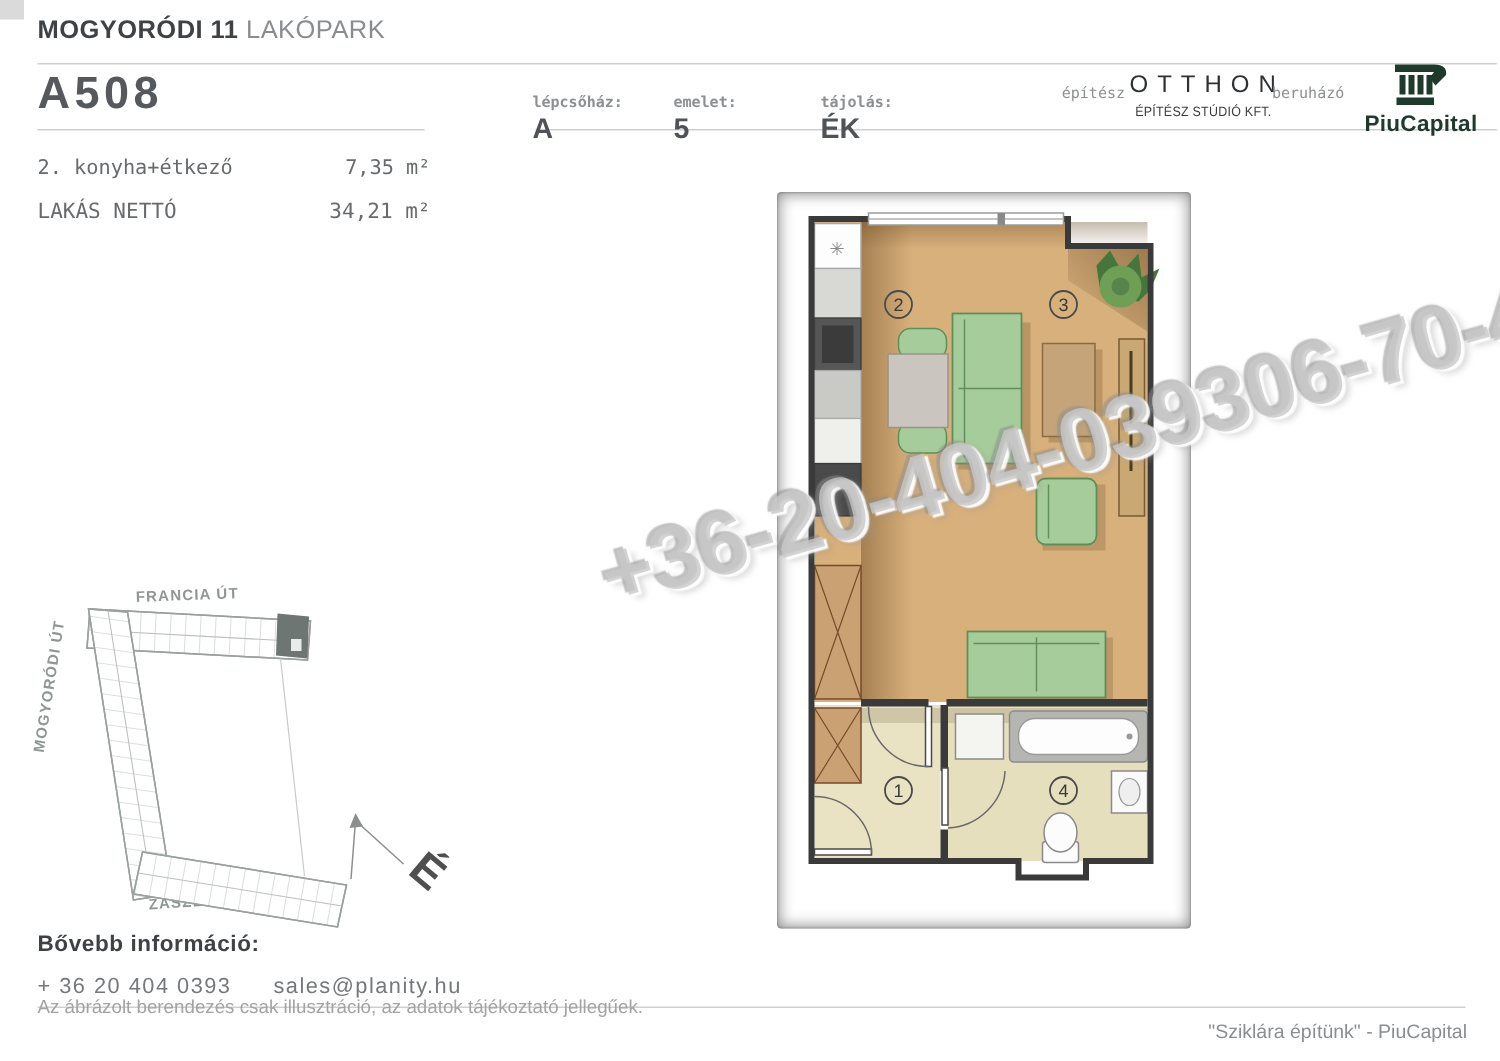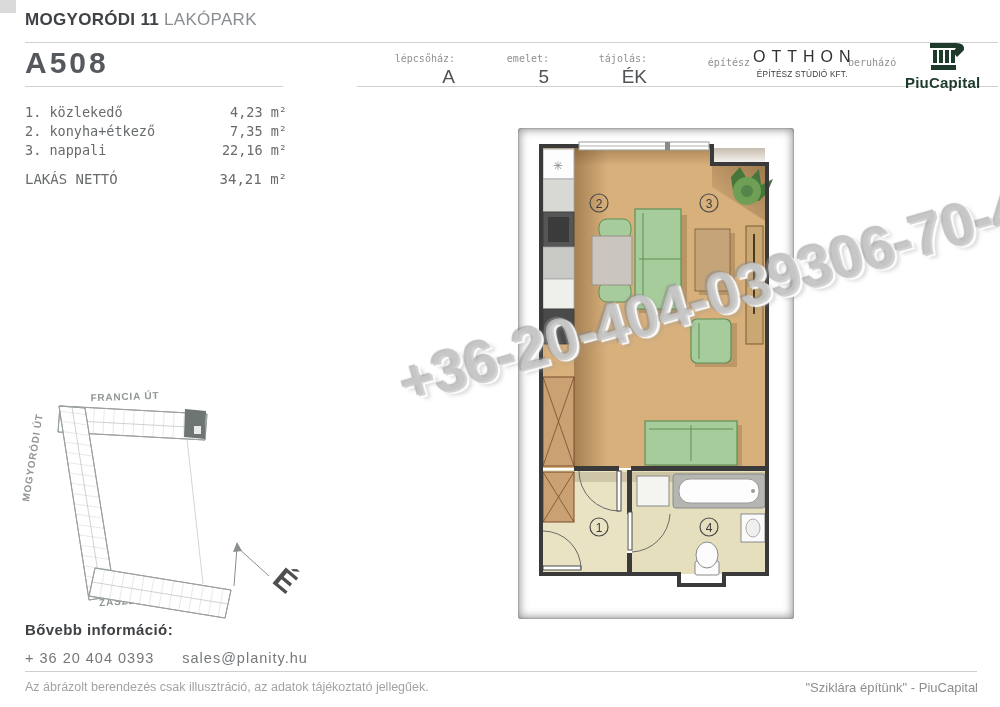--- a/index.html
+++ b/index.html
@@ -11,28 +11,28 @@
   .rule{position:absolute;height:1px;background:#cfcfcf;}
 
   
   .corner-artifact{left:0;top:0;width:16px;height:13px;background:#dadada;}
 
   
   .title{left:25px;top:10px;font-size:17px;letter-spacing:.3px;white-space:nowrap;}
   .title .b{font-weight:bold;color:#3f4245;margin-top:17px;}
   .title .l{color:#8a8d90;}
   .unit-code{left:25px;top:46px;font-size:30px;font-weight:bold;color:#55585c;letter-spacing:3px;}
-  .hcell{top:50px;height:44px;text-align:right;}
+  .hcell{top:60px;height:44px;text-align:left;font-weight:bold;}
   .hcell .lab{font-family:"DejaVu Sans Mono",monospace;font-size:10px;color:#8d9092;margin-top:3px;}
   .hcell .val{font-size:19px;color:#4f5357;margin-top:2px;}
   .side-lab{font-family:"DejaVu Sans Mono",monospace;font-size:10px;color:#8d9092;top:46px;margin-top:11px;}
   .otthon{left:753px;top:48px;width:94px;text-align:center;}
   .otthon .nm{font-size:16px;letter-spacing:6px;color:#2e3133;font-weight:500;white-space:nowrap;}
   .otthon .sub{font-size:9px;letter-spacing:.2px;color:#3a3d3f;margin-top:3px;transform:scaleX(.92);transform-origin:center;white-space:nowrap;}
-  .piu{left:905px;top:40px;width:80px;text-align:left;}
+  .piu{left:905px;top:40px;width:80px;text-align:right;}
   .piu .nm{font-size:15px;font-weight:bold;color:#1e3a2b;margin-top:1px;letter-spacing:.2px;}
 
   
   .rooms{left:25px;top:103px;width:262px;font-family:"DejaVu Sans Mono",monospace;font-size:13.5px;color:#686b6d;}
   .rrow{display:flex;justify-content:space-between;line-height:19px;white-space:nowrap;}
   .rtot{display:flex;justify-content:space-between;line-height:19px;white-space:nowrap;margin-top:10px;font-size:14px;}
 
   
   .plan-frame{left:518px;top:128px;width:276px;height:491px;background:#fff;
     box-shadow:inset 0 0 9px 2px rgba(70,70,70,.55), inset 0 0 2px rgba(40,40,40,.6);
@@ -43,21 +43,21 @@
   .watermark{left:393px;top:356px;font-size:60px;line-height:62px;font-weight:bold;
     white-space:nowrap;letter-spacing:-1px;
     color:rgba(200,200,200,.8);
     text-shadow:-2px -2px 1px rgba(140,140,140,.55), 2px 2px 1px rgba(255,255,255,.95), 4px 4px 4px rgba(150,150,150,.35);
     transform:rotate(-16deg);transform-origin:left top;pointer-events:none;z-index:5;}
 
   
   .contact-h{left:25px;top:621px;font-size:15px;font-weight:bold;color:#3f4245;letter-spacing:.4px;}
   .contact-row{left:25px;top:650px;font-size:14.5px;color:#75787a;letter-spacing:1px;display:flex;gap:28px;justify-content:flex-end;}
   .contact-row a{color:#75787a;text-decoration:none;}
-  .disclaimer{left:25px;top:680px;font-size:12.5px;color:#a3a3a3;}
+  .disclaimer{left:25px;top:664px;font-size:12.5px;color:#a3a3a3;}
   .slogan{right:22px;top:680px;font-size:13px;color:#8b8e90;text-align:right;}
 
   text{font-family:"Liberation Sans",sans-serif;}
   .street{font-size:10px;font-weight:bold;letter-spacing:.8px;fill:#8f9693;}
 </style>
 </head>
 <body>
 
 <div class="abs corner-artifact"></div>
 
@@ -98,30 +98,22 @@
     <rect x="17" y="10" width="4" height="13" fill="#1e3a2b"></rect>
     <rect x="23" y="10" width="4" height="13" fill="#1e3a2b"></rect>
     <rect x="29" y="10" width="4" height="13" fill="#1e3a2b"></rect>
     <rect x="9" y="25" width="25" height="5" fill="#1e3a2b"></rect>
   </svg>
   <div class="nm">PiuCapital</div>
 </div>
 
 <div class="abs rooms">
   <div class="rrow">
-    <span><span>1.</span> <span>közlekedő</span></span>
-    <span>4,23 m²</span>
-  </div>
-  <div class="rrow">
     <span><span>2.</span> <span>konyha+étkező</span></span>
     <span>7,35 m²</span>
-  </div>
-  <div class="rrow">
-    <span><span>3.</span> <span>nappali</span></span>
-    <span>22,16 m²</span>
   </div>
   <div class="rtot">
     <span>LAKÁS NETTÓ</span>
     <span>34,21 m²</span>
   </div>
 </div>
 
 <div class="abs plan-frame">
 <svg width="274" height="489" viewBox="0 0 274 489">
   <defs>

